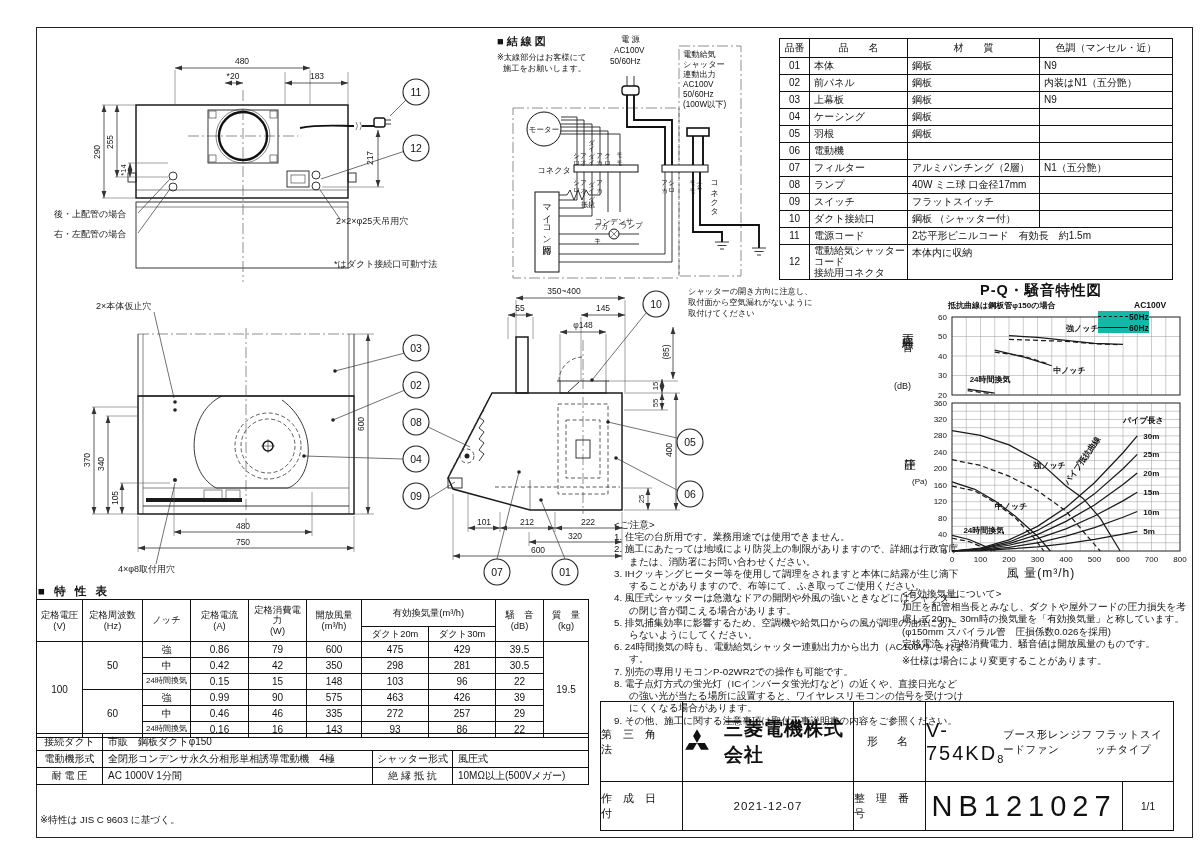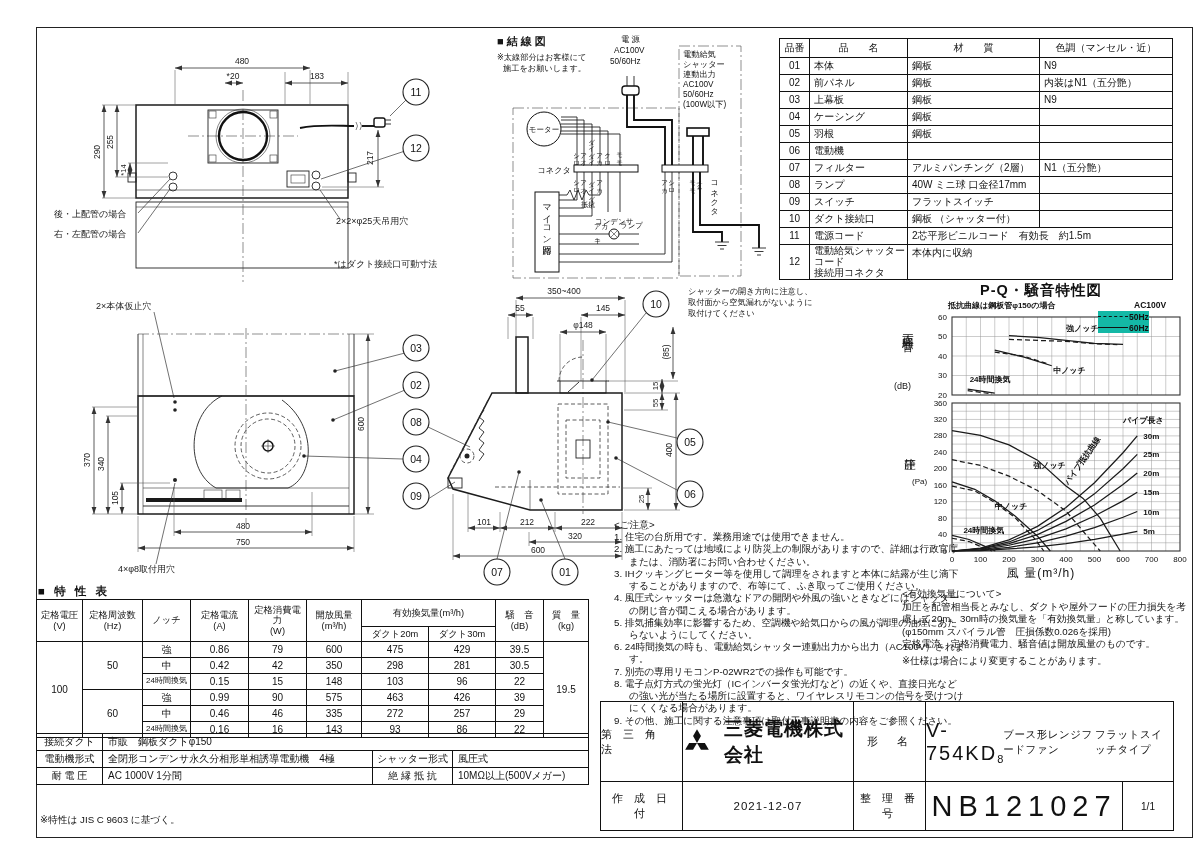--- a/index.html
+++ b/index.html
@@ -50,21 +50,21 @@
   .cnote{font-size:8px;font-weight:bold;}
   .cac{font-size:8.5px;font-weight:bold;}
   .legrow{display:flex;align-items:center;gap:1px;background:#14b8a6;height:11px;}
   .legline{display:inline-block;width:30px;border-top:1.6px solid #111;}
   .legline.dash{border-top-style:dashed;}
   .legtxt{font-size:8.5px;font-weight:bold;}
   .vlab{writing-mode:vertical-rl;text-orientation:upright;font-size:11.5px;letter-spacing:2px;}
   
   #title-block{left:600px;top:701px;width:572px;height:128px;border:1.8px solid #111;display:flex;flex-direction:column;}
   #title-block .row1{display:flex;height:79px;border-bottom:1.2px solid #111;}
-  #title-block .row2{display:flex;flex:1;text-align:center;}
+  #title-block .row2{display:flex;flex:1;}
   .tb-cell{display:flex;align-items:center;justify-content:center;border-right:1.2px solid #111;}
   .tb-cell:last-child{border-right:none;}
   .tb-lab{font-size:11px;letter-spacing:4px;}
   .company{font-size:19px;font-weight:bold;letter-spacing:1px;}
   .model-big{font-size:20px;letter-spacing:2px;}
   .model-sub{font-size:11px;vertical-align:-3px;}
   .model-desc{font-size:10.5px;line-height:1.35;letter-spacing:0.5px;}
   .nb{font-size:29px;letter-spacing:6px;font-weight:400;}
   .datefs{font-size:11.5px;letter-spacing:1px;}
   .pagefs{font-size:10px;}

